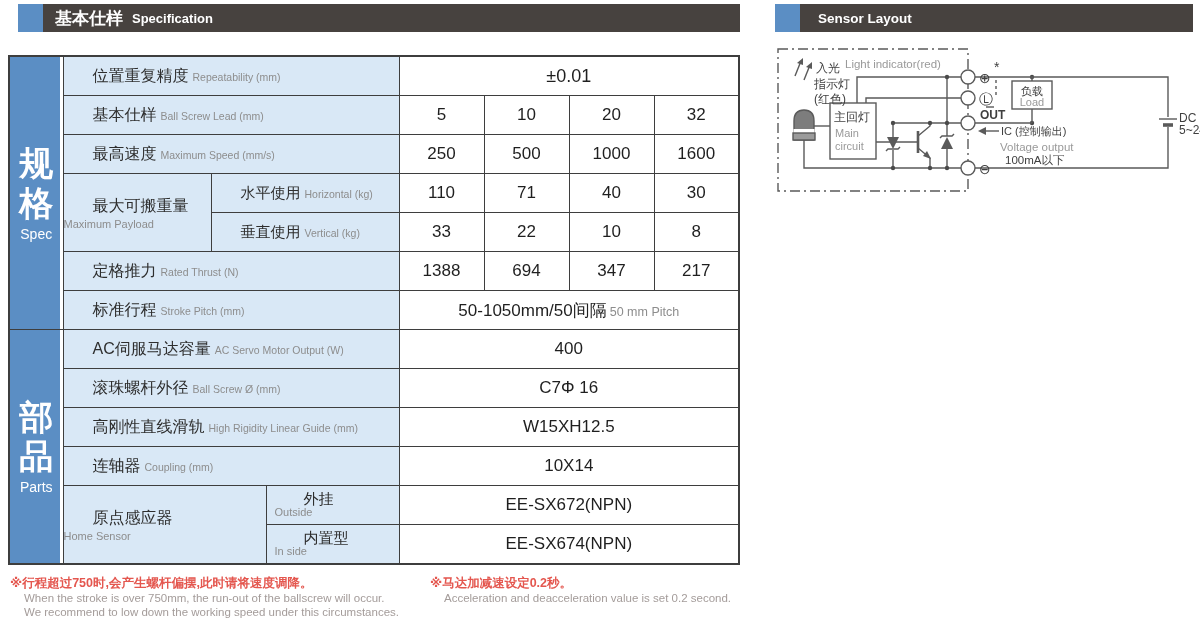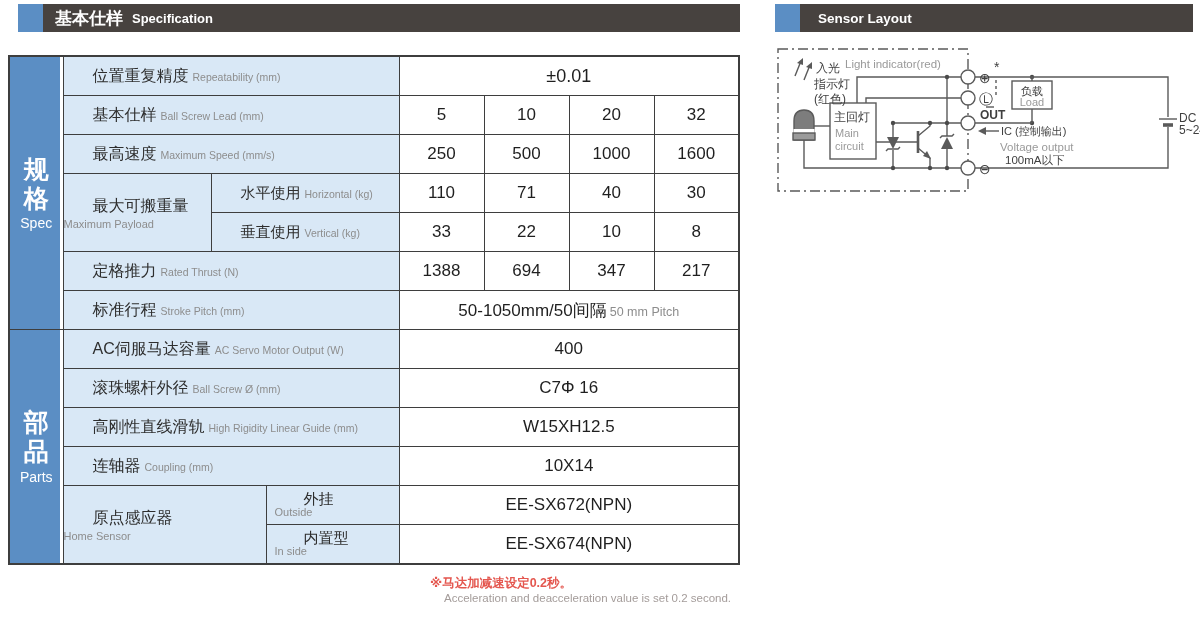--- a/index.html
+++ b/index.html
@@ -14,21 +14,21 @@
   .hbar .en{color:#fff;font-weight:bold;font-size:13px;margin-left:9px;}
   #hdr-spec{left:18px;} #hdr-spec .bar{width:673px;}
   #hdr-sensor{left:775px;} #hdr-sensor .bar{width:369px;}
   #hdr-sensor .zh{font-size:16px;} #hdr-sensor .en{font-size:13.5px;margin-left:6px;}
 
   
   table.spec{position:absolute;left:8px;top:55px;border-collapse:collapse;table-layout:fixed;
              width:730px;border:2px solid #3e3e3e;}
   table.spec td{border:1px solid #3e3e3e;height:38px;padding:0;vertical-align:middle;overflow:hidden;}
   td.sec{background:#5b8ec4;color:#fff;text-align:center;box-shadow:inset -3px 0 0 #fff;}
-  .sec-zh{font-size:25px;font-weight:bold;width:1.1em;margin:0 auto;word-break:break-all;line-height:1.15;}
+  .sec-zh{font-size:34px;font-weight:bold;width:1.1em;margin:0 auto;word-break:break-all;line-height:1.15;}
   .sec-en{font-size:14px;margin-top:3px;}
   td.lbl{background:#d9e8f6;padding-left:9px;}
   td.lbl .zh{font-size:16px;color:#2e2e2e;margin-left:29px;}
   td.lbl .en{font-size:10.5px;color:#8d8d8d;margin-left:4px;}
   td.lbl .en2{display:block;font-size:11px;color:#8d8d8d;margin-top:1px;}
   td.lbl.sub .zh{font-size:15px;}
   td.lbl.sub2{line-height:1.05;padding-left:8px;}
   td.lbl.sub2 .zh{display:block;font-size:15px;}
   td.lbl.sub2 .en2{margin-top:0;}
   td.val{background:#fff;text-align:center;font-size:17px;color:#1f1f1f;}
@@ -185,20 +185,25 @@
     <tr>
       <td class="lbl sub2">
         <span class="zh">内置型</span>
             <span class="en2">In side</span>
       </td>
       <td class="val" colspan="4">EE-SX674(NPN)</td>
     </tr>
   </tbody>
     </table>
 
+  <div class="fnote" id="fnote-left">
+    <div class="red">※行程超过750时,会产生螺杆偏摆,此时请将速度调降。</div>
+    <div class="gray">When the stroke is over 750mm, the run-out of the ballscrew will occur.</div>
+    <div class="gray">We recommend to low down the working speed under this circumstances.</div>
+  </div>
   <div class="fnote" id="fnote-right">
     <div class="red">※马达加减速设定0.2秒。</div>
     <div class="gray">Acceleration and deacceleration value is set 0.2 second.</div>
   </div>
 
   <svg id="diagram" width="430" height="170" viewBox="770 40 430 170">
     <g fill="none" stroke="#5a5a5a" stroke-width="1.4">
 
       <rect x="778" y="49" width="190" height="142" stroke-dasharray="10 4 2 4"></rect>
 

